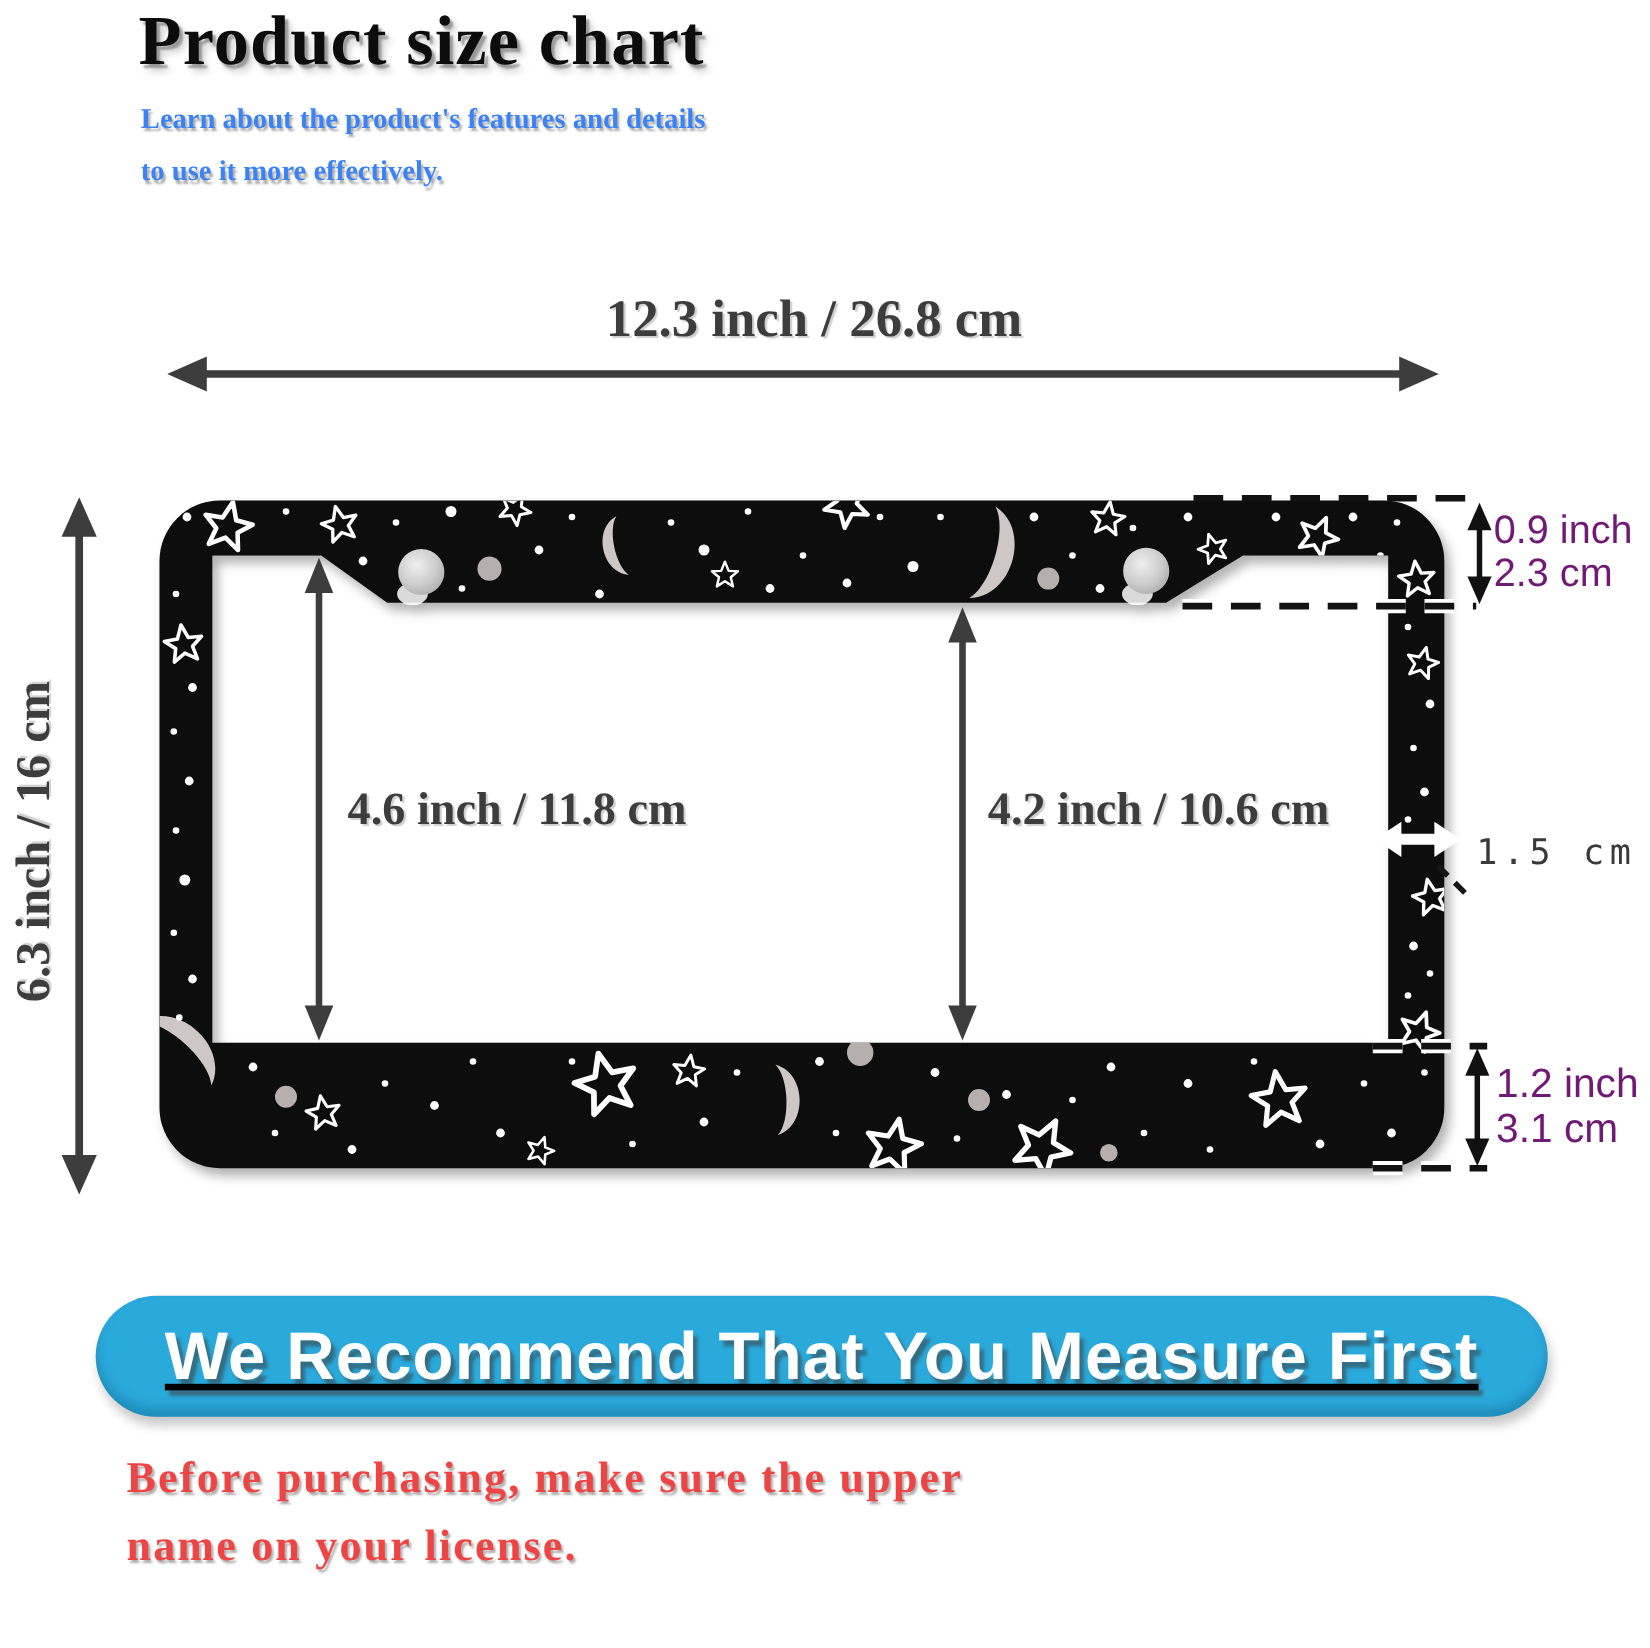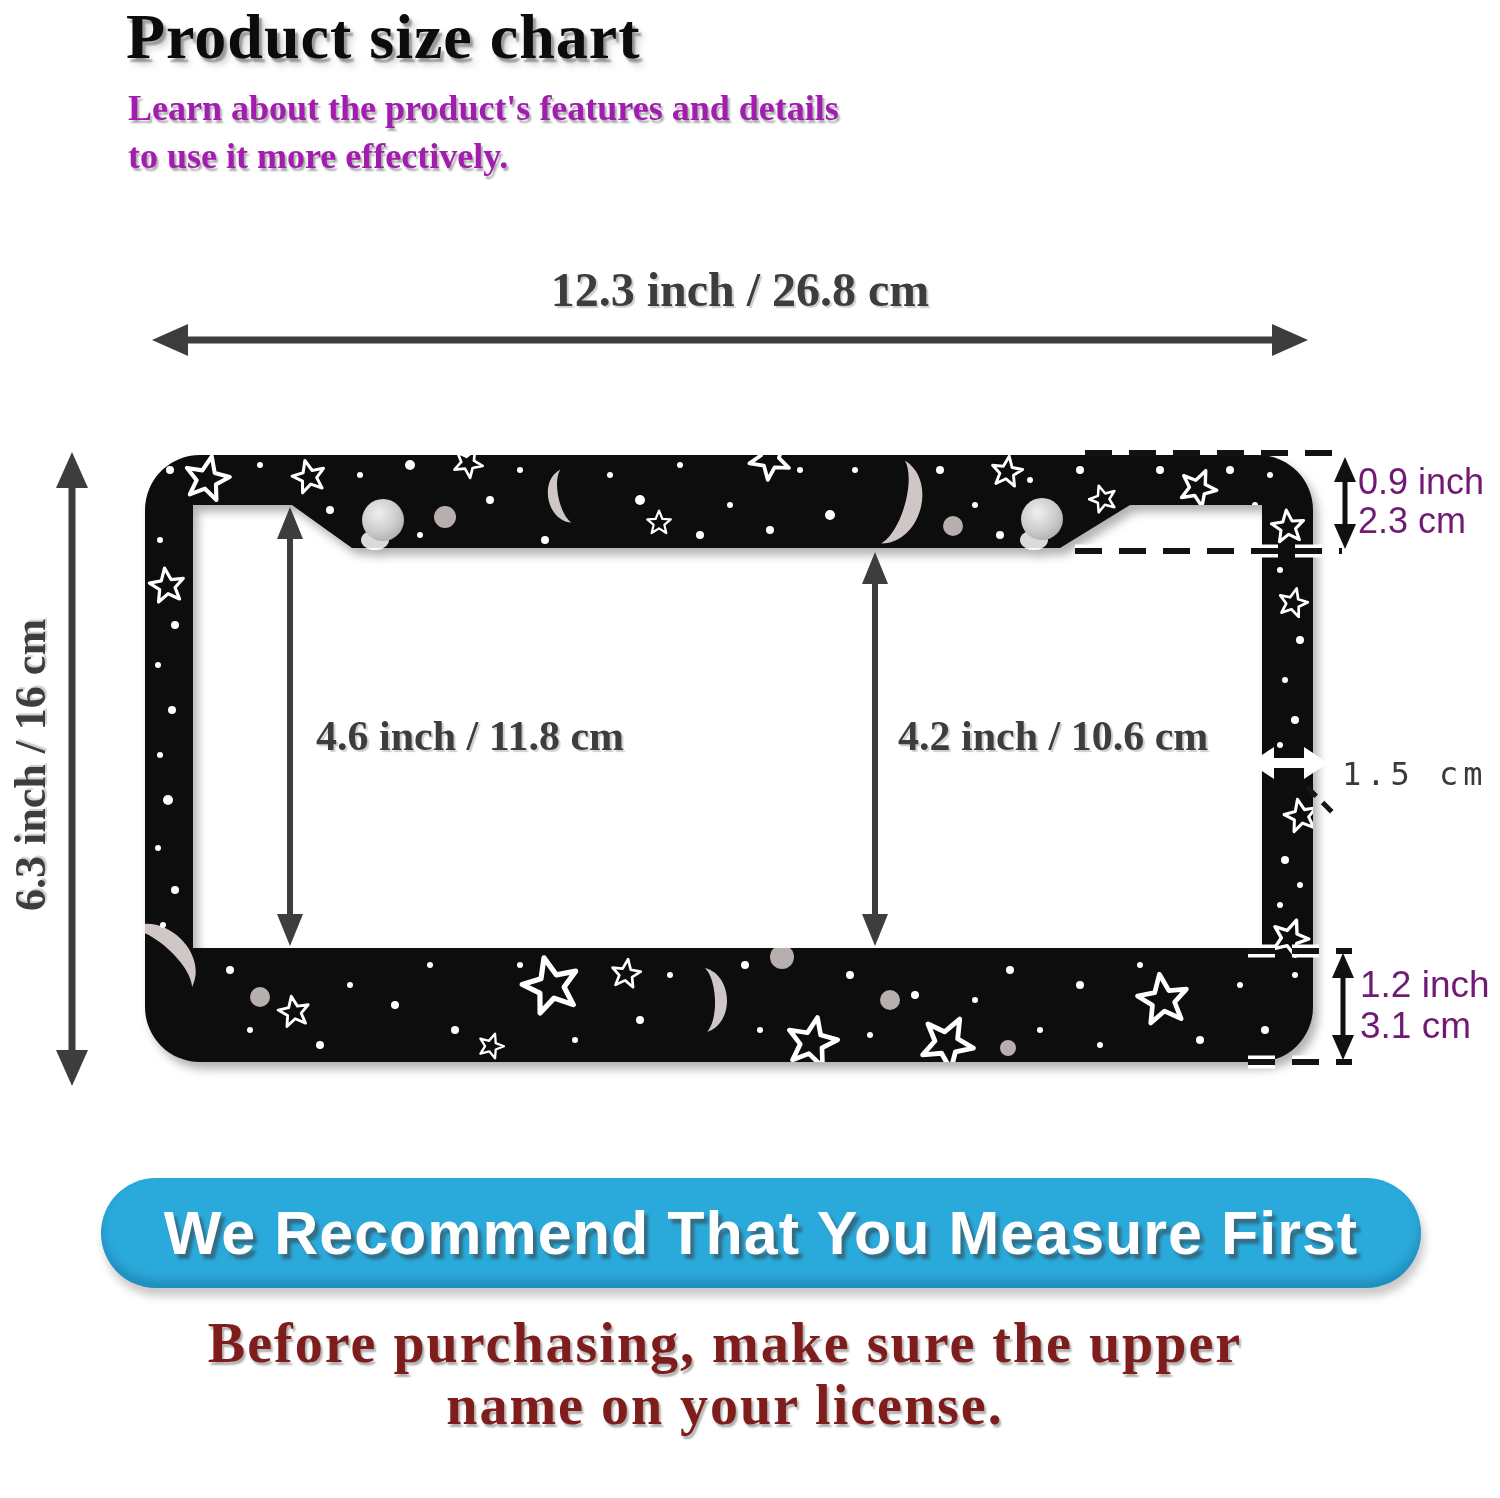--- a/index.html
+++ b/index.html
@@ -1,38 +1,38 @@
 <!DOCTYPE html>
 <html><head>
 <meta charset="utf-8">
 <style>
   html,body{margin:0;padding:0;background:#ffffff;}
   #canvas{position:relative;width:1500px;height:1498px;background:#ffffff;overflow:hidden;
           font-family:"Liberation Serif", serif;border-radius:21px;}
   .abs{position:absolute;}
   .title{left:126px;top:0px;font-size:64px;font-weight:bold;color:#0c0c0c;letter-spacing:1px;
          text-shadow:3px 4px 2px rgba(140,140,140,0.85), 6px 7px 6px rgba(190,190,190,0.6);}
-  .subtitle{left:128px;top:84px;font-size:36px;font-weight:bold;color:#a21caf;line-height:48px;
+  .subtitle{left:128px;top:84px;font-size:26px;font-weight:bold;color:#3b82f6;line-height:48px;
             text-shadow:2px 3px 2px rgba(150,150,150,0.8);}
   .dim{font-weight:bold;color:#3d3d3d;text-shadow:2px 2px 1px rgba(175,175,175,0.6);}
   .dim-top{left:340px;top:262px;width:800px;text-align:center;font-size:48px;}
   .dim-left{left:30px;top:765px;transform:translate(-50%,-50%) rotate(-90deg);white-space:nowrap;font-size:44px;}
   .dim-46{left:316px;top:712px;font-size:42px;}
   .dim-42{left:898px;top:712px;font-size:42px;}
   .sans-label{font-family:"Liberation Sans", sans-serif;color:#701a75;font-weight:normal;}
   .lbl-09{left:1358px;top:462px;font-size:36px;line-height:39px;}
   .lbl-12{left:1360px;top:964px;font-size:37px;line-height:41px;}
   .mono-label{font-family:"DejaVu Sans Mono", monospace;color:#3a3a3a;font-size:32px;line-height:44px;
               letter-spacing:5px;left:1342px;top:752px;}
-  .banner{left:101px;top:1178px;width:1320px;height:110px;border-radius:56px;background:#2aa9db;
+  .banner{left:87px;top:1178px;width:1320px;height:110px;border-radius:56px;background:#2aa9db;
           display:flex;align-items:center;justify-content:center;
-          box-shadow:inset 0 -8px 10px rgba(0,60,95,0.25), 3px 8px 10px rgba(0,0,0,0.22);}
+          box-shadow:inset 0 -8px 10px rgba(0,60,95,0.25), 3px 8px 10px rgba(0,0,0,0.22);text-decoration:underline;}
   .banner-text{font-family:"Liberation Sans", sans-serif;font-weight:bold;font-size:61px;color:#ffffff;
                letter-spacing:1px;white-space:nowrap;text-shadow:4px 5px 3px rgba(60,60,60,0.55);}
-  .footer{left:115px;top:1312px;width:1220px;text-align:center;font-size:56px;font-weight:bold;color:#7f1d1d;
+  .footer{left:115px;top:1312px;width:1220px;text-align:left;font-size:40px;font-weight:bold;color:#ef4444;
           line-height:62px;letter-spacing:2px;text-shadow:2px 3px 2px rgba(155,155,155,0.8);}
   svg{position:absolute;left:0;top:0;}
 </style>
 </head>
 <body>
 
 <div id="canvas">
 
   <div class="abs title">Product size chart</div>
   <div class="abs subtitle">

